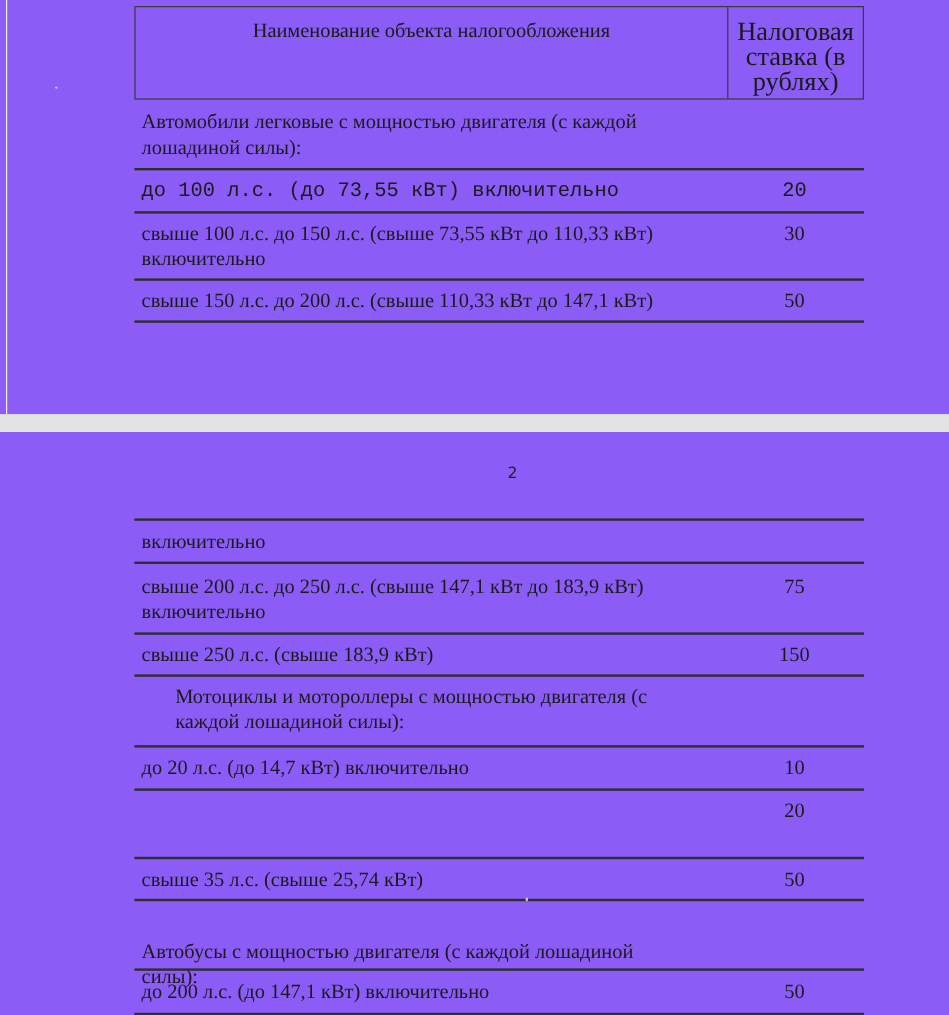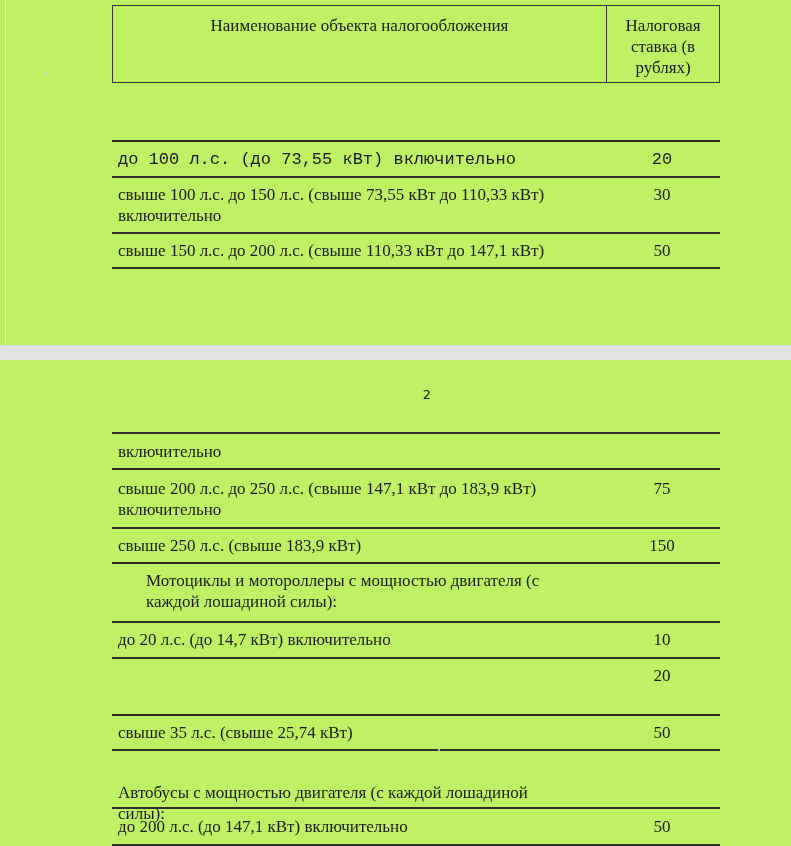--- a/index.html
+++ b/index.html
@@ -12,21 +12,21 @@
       height: 846px;
       position: relative;
       overflow: hidden;
       font-family: "Liberation Serif", "DejaVu Serif", serif;
       color: #1a1a1a;
     }
     .page {
       position: absolute;
       left: 0;
       width: 791px;
-      background: #bef264;
+      background: #8b5cf6;
     }
     #page1 { top: 0; height: 345px; }
     #page1 .left-edge {
       position: absolute;
       left: 5px;
       top: 0;
       width: 1px;
       height: 345px;
       background: #f0f0f0;
     }
@@ -67,21 +67,21 @@
       text-align: center;
       font-size: 17px;
       line-height: 21px;
     }
     .header-rate {
       position: absolute;
       left: 494px;
       top: 9px;
       width: 112px;
       text-align: center;
-      font-size: 17px;
+      font-size: 22px;
       line-height: 21px;
     }
 
     .row {
       position: absolute;
       left: 112px;
       width: 608px;
       box-sizing: border-box;
     }
     .row .desc {
@@ -129,20 +129,23 @@
 <div id="page1" class="page">
   <div class="left-edge"></div>
   <div class="speck" style="left:46px; top:72px;"></div>
 
   <div class="header-box">
     <div class="header-name">Наименование объекта налогообложения</div>
     <div class="col-divider"></div>
     <div class="header-rate">Налоговая ставка (в рублях)</div>
   </div>
 
+  <div class="row" style="top:90px; height:50px;">
+    <div class="desc" style="top:1px; width:480px; left:6px;">Автомобили легковые с мощностью двигателя (с каждой лошадиной силы):</div>
+  </div>
   <div class="rule" style="top:140px;"></div>
 
   <div class="row" style="top:141px; height:32px;font-family:Liberation Mono, monospace;">
     <div class="desc" style="top:8px;">до 100 л.с. (до 73,55 кВт) включительно</div>
     <div class="rate" style="top:8px;">20</div>
   </div>
   <div class="rule" style="top:176px;"></div>
 
   <div class="row" style="top:177px; height:72px;">
     <div class="desc" style="top:7px; width:480px;">свыше 100 л.с. до 150 л.с. (свыше 73,55 кВт до 110,33 кВт) включительно</div>

